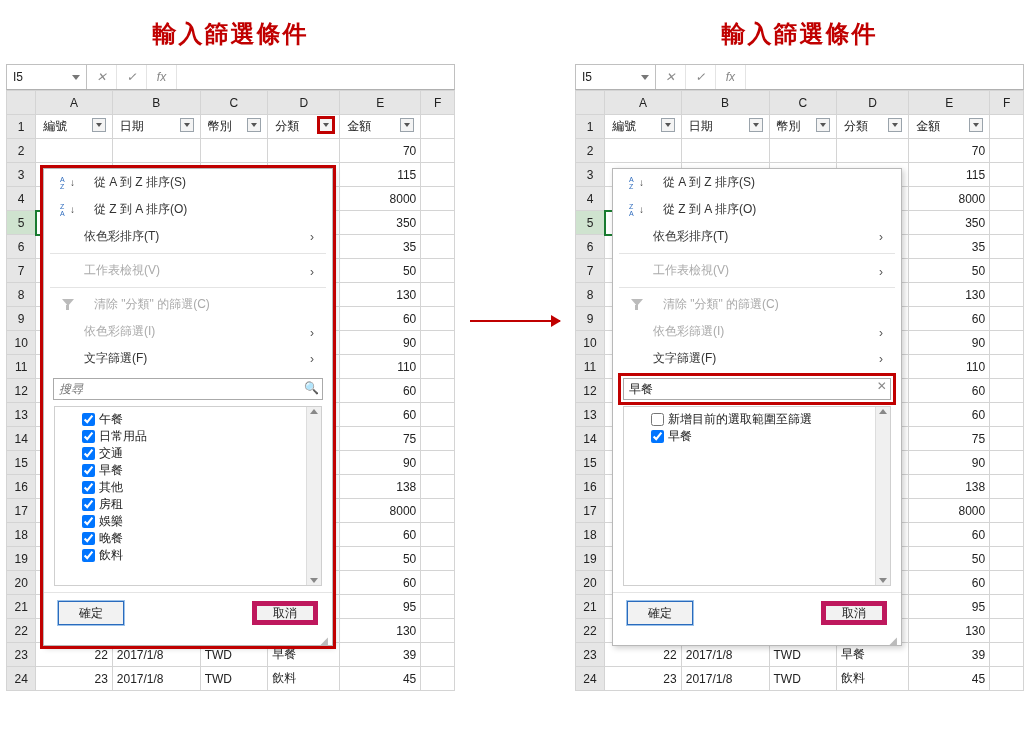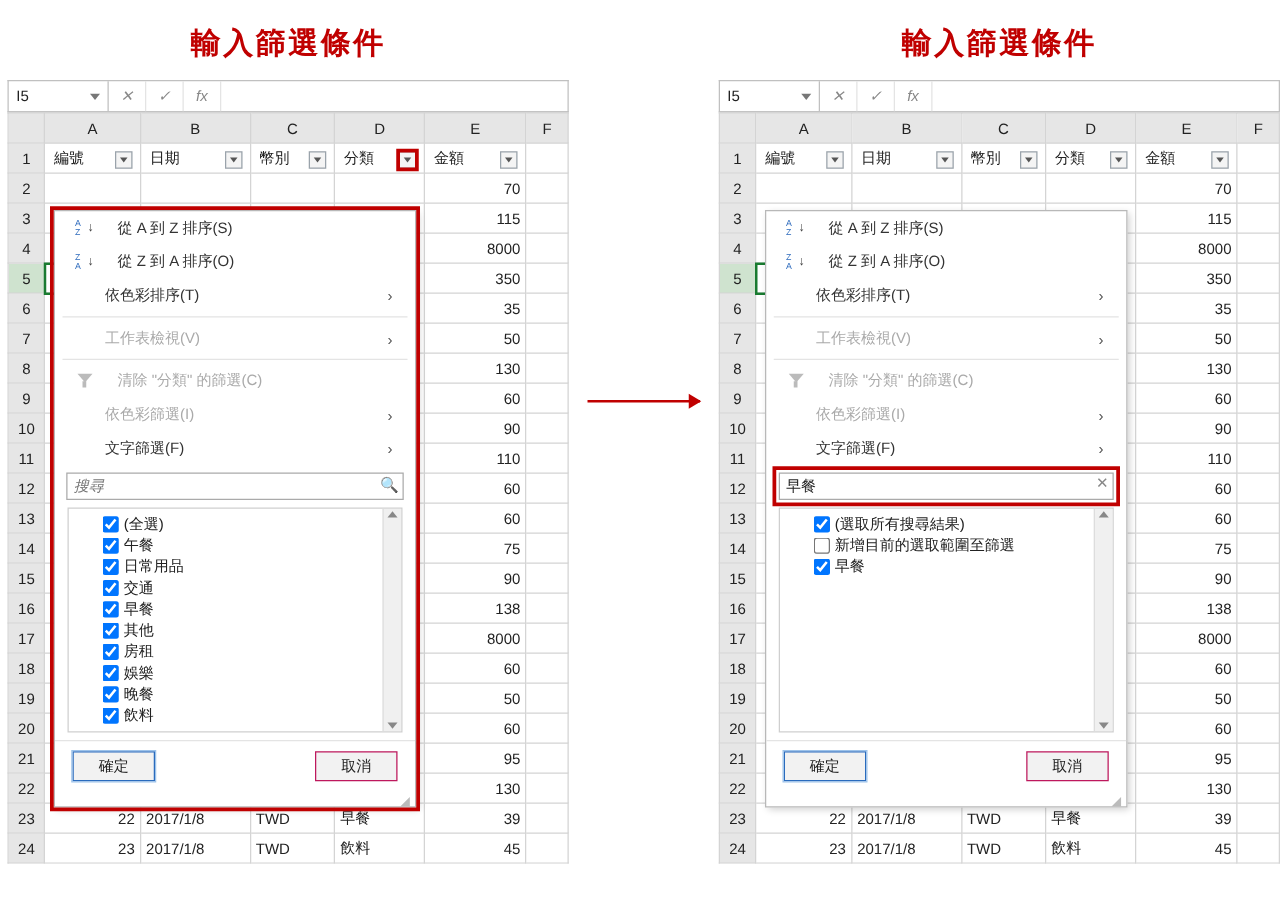--- a/index.html
+++ b/index.html
@@ -70,21 +70,21 @@
     white-space: nowrap;
   }
   .grid .corner { background: #e6e6e6; width: 26px; }
   .grid th.colh { background: #e6e6e6; font-weight: normal; width: 68px;}
   .grid th.rowh { background: #e6e6e6; font-weight: normal; width: 26px;}
   .grid td.val { text-align: right; }
   .grid td.txt { text-align: left; }
   .grid tr.sel th.rowh { background: #cfe3cf; }
   .grid tr.sel td.selcell { outline: 2px solid #197b30; outline-offset: -1px; }
   
-  .hdrcell { display: flex; align-items: flex-end; justify-content: space-between; padding: 0 2px 0 3px; }
+  .hdrcell { display: flex; align-items: flex-start; justify-content: space-between; padding: 0 2px 0 3px; }
   .fbtn-sq {
     width: 14px; height: 14px;
     border: 1px solid #9aa3ab;
     display: inline-flex; align-items: center; justify-content: center;
     background: #f4f4f4;
   }
   .fbtn-sq .caret-down { border-top-color: #555; border-left-width:3px; border-right-width:3px; border-top-width:4px;}
   .fbtn-sq.hl { outline: 3px solid #c00000; outline-offset: -1px; }
   
   .dropdown {
@@ -145,21 +145,21 @@
   .listbox .scroll::before{content:"";position:absolute;top:2px;left:3px;width:0;height:0;border-left:4px solid transparent;border-right:4px solid transparent;border-bottom:5px solid #888;}
   .listbox .scroll::after{content:"";position:absolute;bottom:2px;left:3px;width:0;height:0;border-left:4px solid transparent;border-right:4px solid transparent;border-top:5px solid #888;}
   .tree { padding-left: 6px;}
   .tree .node { display:flex; align-items:center; gap:4px; height:17px; padding-left: 6px;}
   .tree .node .tw { width:9px; height:9px; border:1px solid #888; font-size:8px; line-height:7px; text-align:center; box-sizing:content-box; font-family:monospace;}
   .tree .node .tw.blank{border:none;}
   .tree .node input[type=checkbox]{ width:13px;height:13px; margin:0;}
   .dd-btns { display:flex; justify-content:space-between; gap:16px; padding: 8px 14px 10px 14px; border-top: 1px solid #e4e4e4;}
   .btn {
     min-width: 66px; height: 24px;
-    border: 1px solid #be185d;
+    border: 5px solid #be185d;
     background: #f2f2f2;
     display:inline-flex; align-items:center; justify-content:center;
     font-size: 12px;
   }
   .btn.primary { border:1px solid #2a6bbd; outline: 1px solid #9cc2ea; }
   .dd-resize { height: 10px; text-align:right; padding-right:4px; color:#bbb; font-size:10px;}
   .dd.border-hl { outline: 3px solid #c00000; }
   
   .mid {
     width: 120px;
@@ -518,25 +518,20 @@
             <span>文字篩選(F)</span>
           </span>
           <span class="chev">›</span>
         </div>
       <div class="searchbox">
         <input type="text" placeholder="搜尋" style="">
         <span class="s-icon">🔍</span>
       </div>
       <div class="listbox">
         <div class="tree" id="left-tree">
-            <div class="node">
-              <span class="tw blank"></span>
-              <input type="checkbox" checked="" style="">
-              <span>(全選)</span>
-            </div>
             <div class="node">
               <span class="tw blank"></span>
               <input type="checkbox" checked="" style="">
               <span>午餐</span>
             </div>
             <div class="node">
               <span class="tw blank"></span>
               <input type="checkbox" checked="" style="">
               <span>日常用品</span>
             </div>
@@ -924,25 +919,20 @@
           <span class="chev">›</span>
         </div>
       <div class="searchbox filled hl">
         <input type="text" value="早餐" style="">
         <span class="s-icon">✕</span>
       </div>
       <div class="listbox">
         <div class="tree" id="right-tree">
             <div class="node">
               <span class="tw blank"></span>
-              <input type="checkbox" checked="" style="">
-              <span>(選取所有搜尋結果)</span>
-            </div>
-            <div class="node">
-              <span class="tw blank"></span>
               <input type="checkbox" style="">
               <span>新增目前的選取範圍至篩選</span>
             </div>
             <div class="node">
               <span class="tw blank"></span>
               <input type="checkbox" checked="" style="">
               <span>早餐</span>
             </div>
           </div>
         <div class="scroll"></div>

